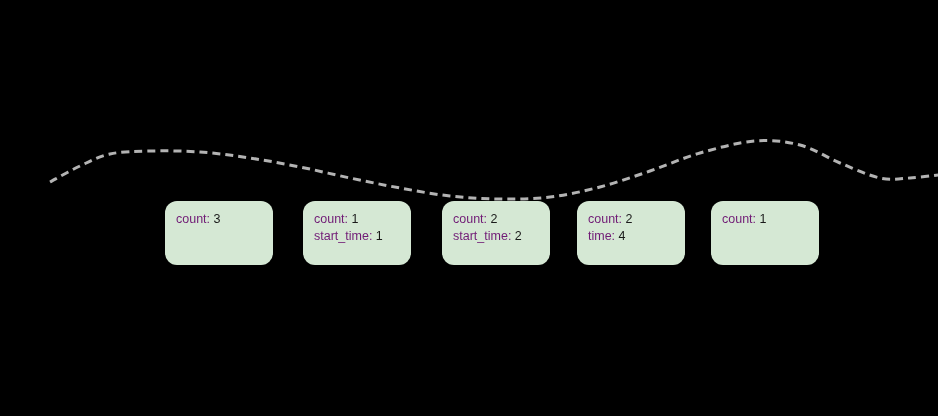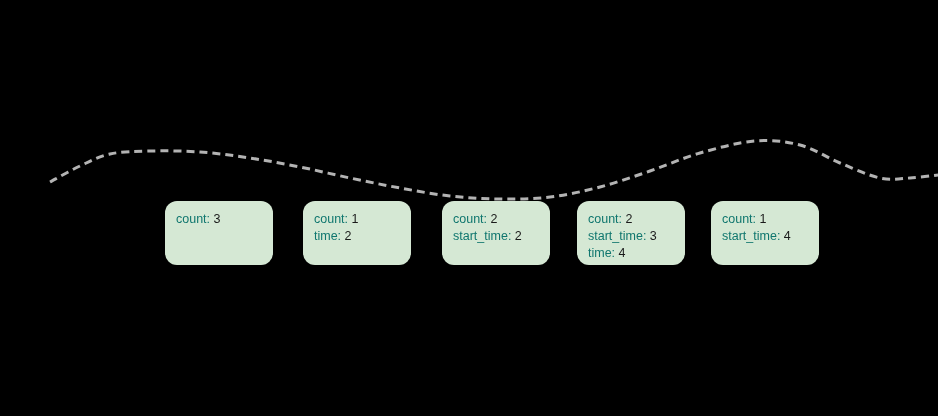--- a/index.html
+++ b/index.html
@@ -34,21 +34,21 @@
     border-radius: 12px;
     padding: 10px 0 0 11px;
   }
   .node-line {
     font-size: 12.5px;
     line-height: 17px;
     white-space: nowrap;
     color: #3b3b3b;
   }
   .field-label {
-    color: #0f766e;
+    color: #701a75;
     text-align: right;
   }
   .field-value {
     color: #1a1a1a;
   }
 </style>
 </head>
 <body>
 
 <div id="canvas">
@@ -56,30 +56,28 @@
   <svg id="trend-svg" viewBox="0 0 938 416" preserveAspectRatio="none" aria-hidden="true">
     <path id="trend-path" fill="none" stroke-linecap="butt" stroke-linejoin="round" d="M 50 182 C 55.00 179.33, 70.00 170.67, 80 166 C 90.00 161.33, 98.33 156.50, 110 154 C 121.67 151.50, 135.00 151.33, 150 151 C 165.00 150.67, 183.33 150.83, 200 152 C 216.67 153.17, 233.33 155.50, 250 158 C 266.67 160.50, 283.33 163.67, 300 167 C 316.67 170.33, 333.33 174.50, 350 178 C 366.67 181.50, 383.33 185.00, 400 188 C 416.67 191.00, 433.33 194.17, 450 196 C 466.67 197.83, 483.33 198.83, 500 199 C 516.67 199.17, 533.33 199.00, 550 197 C 566.67 195.00, 583.33 191.33, 600 187 C 616.67 182.67, 633.33 176.67, 650 171 C 666.67 165.33, 682.50 158.00, 700 153 C 717.50 148.00, 738.33 142.33, 755 141 C 771.67 139.67, 785.83 141.33, 800 145 C 814.17 148.67, 826.67 157.50, 840 163 C 853.33 168.50, 868.33 175.50, 880 178 C 891.67 180.50, 900.33 178.50, 910 178 C 919.67 177.50, 933.33 175.50, 938 175" stroke="#b3b3b3" stroke-width="3" stroke-dasharray="8 5"></path>
   </svg>
 
   <div id="nodes-layer">
       <div class="node-box" style="left: 165px; top: 201px; width: 108px; height: 64px; background: rgb(213, 232, 212);">
         <div class="node-line"><span class="field-label">count:</span> <span class="field-value">3</span></div>
       </div>
       <div class="node-box" style="left: 303px; top: 201px; width: 108px; height: 64px; background: rgb(213, 232, 212);">
         <div class="node-line"><span class="field-label">count:</span> <span class="field-value">1</span></div>
-        <div class="node-line"><span class="field-label">time:</span> <span class="field-value">2</span></div>
+        <div class="node-line"><span class="field-label">start_time:</span> <span class="field-value">1</span></div>
       </div>
       <div class="node-box" style="left: 442px; top: 201px; width: 108px; height: 64px; background: rgb(213, 232, 212);">
         <div class="node-line"><span class="field-label">count:</span> <span class="field-value">2</span></div>
         <div class="node-line"><span class="field-label">start_time:</span> <span class="field-value">2</span></div>
       </div>
       <div class="node-box" style="left: 577px; top: 201px; width: 108px; height: 64px; background: rgb(213, 232, 212);">
         <div class="node-line"><span class="field-label">count:</span> <span class="field-value">2</span></div>
-        <div class="node-line"><span class="field-label">start_time:</span> <span class="field-value">3</span></div>
         <div class="node-line"><span class="field-label">time:</span> <span class="field-value">4</span></div>
       </div>
       <div class="node-box" style="left: 711px; top: 201px; width: 108px; height: 64px; background: rgb(213, 232, 212);">
         <div class="node-line"><span class="field-label">count:</span> <span class="field-value">1</span></div>
-        <div class="node-line"><span class="field-label">start_time:</span> <span class="field-value">4</span></div>
       </div>
     </div>
 
 </div>
 
 </body></html>

